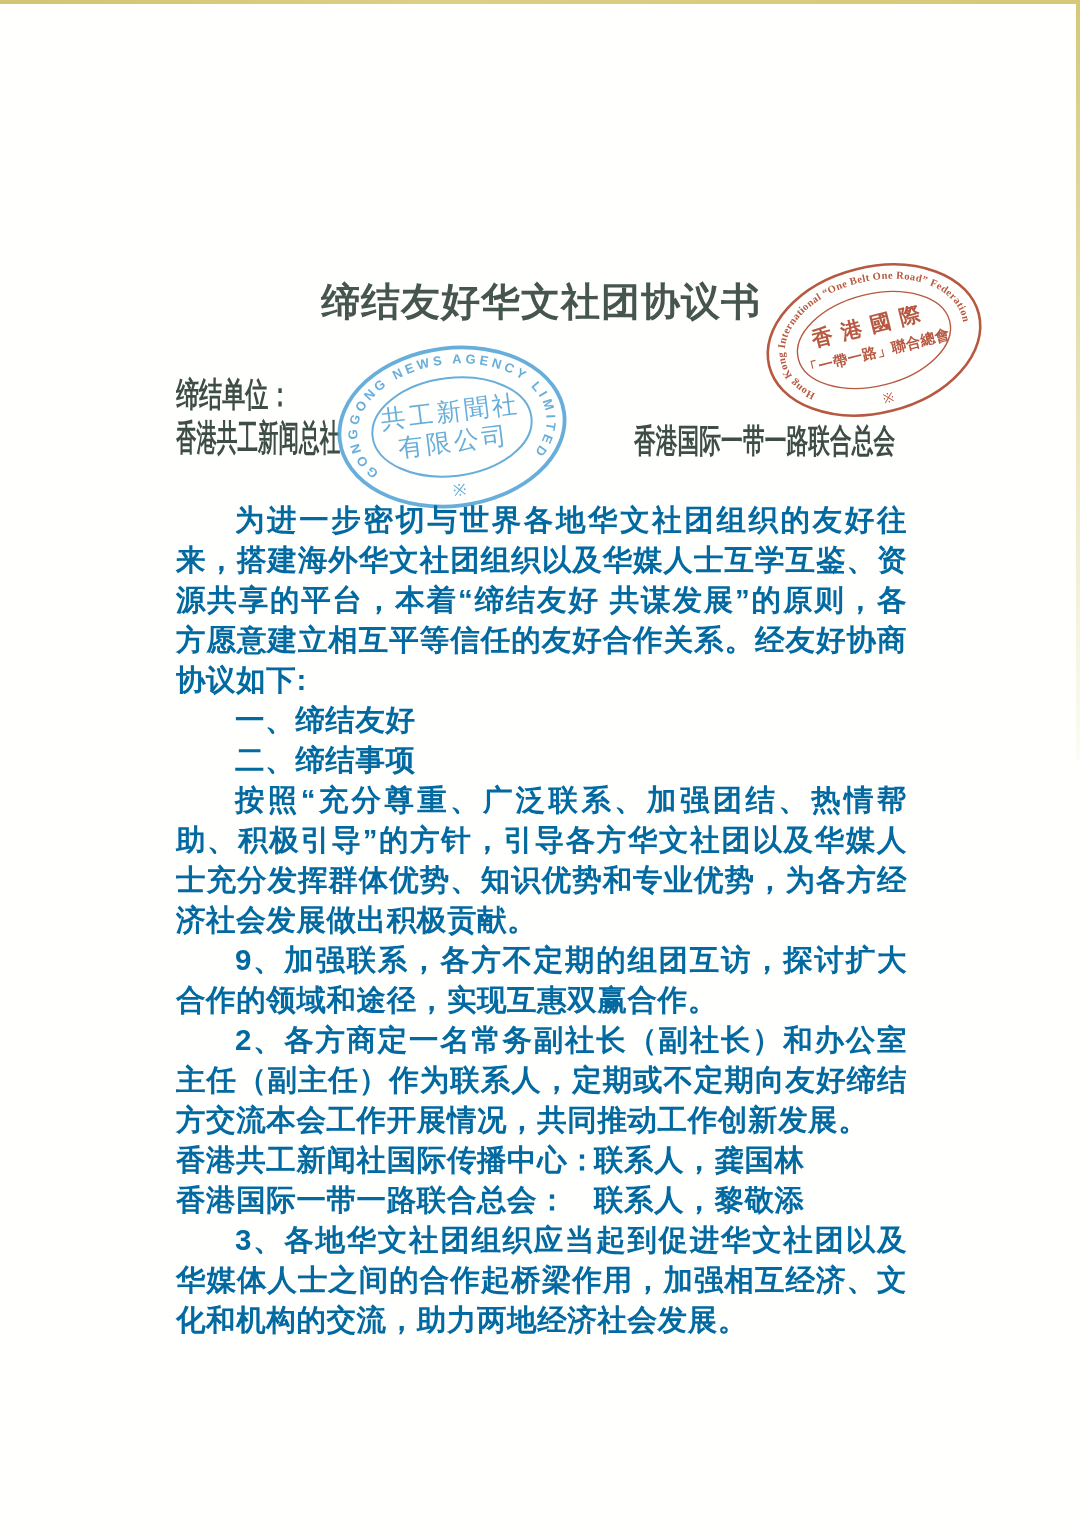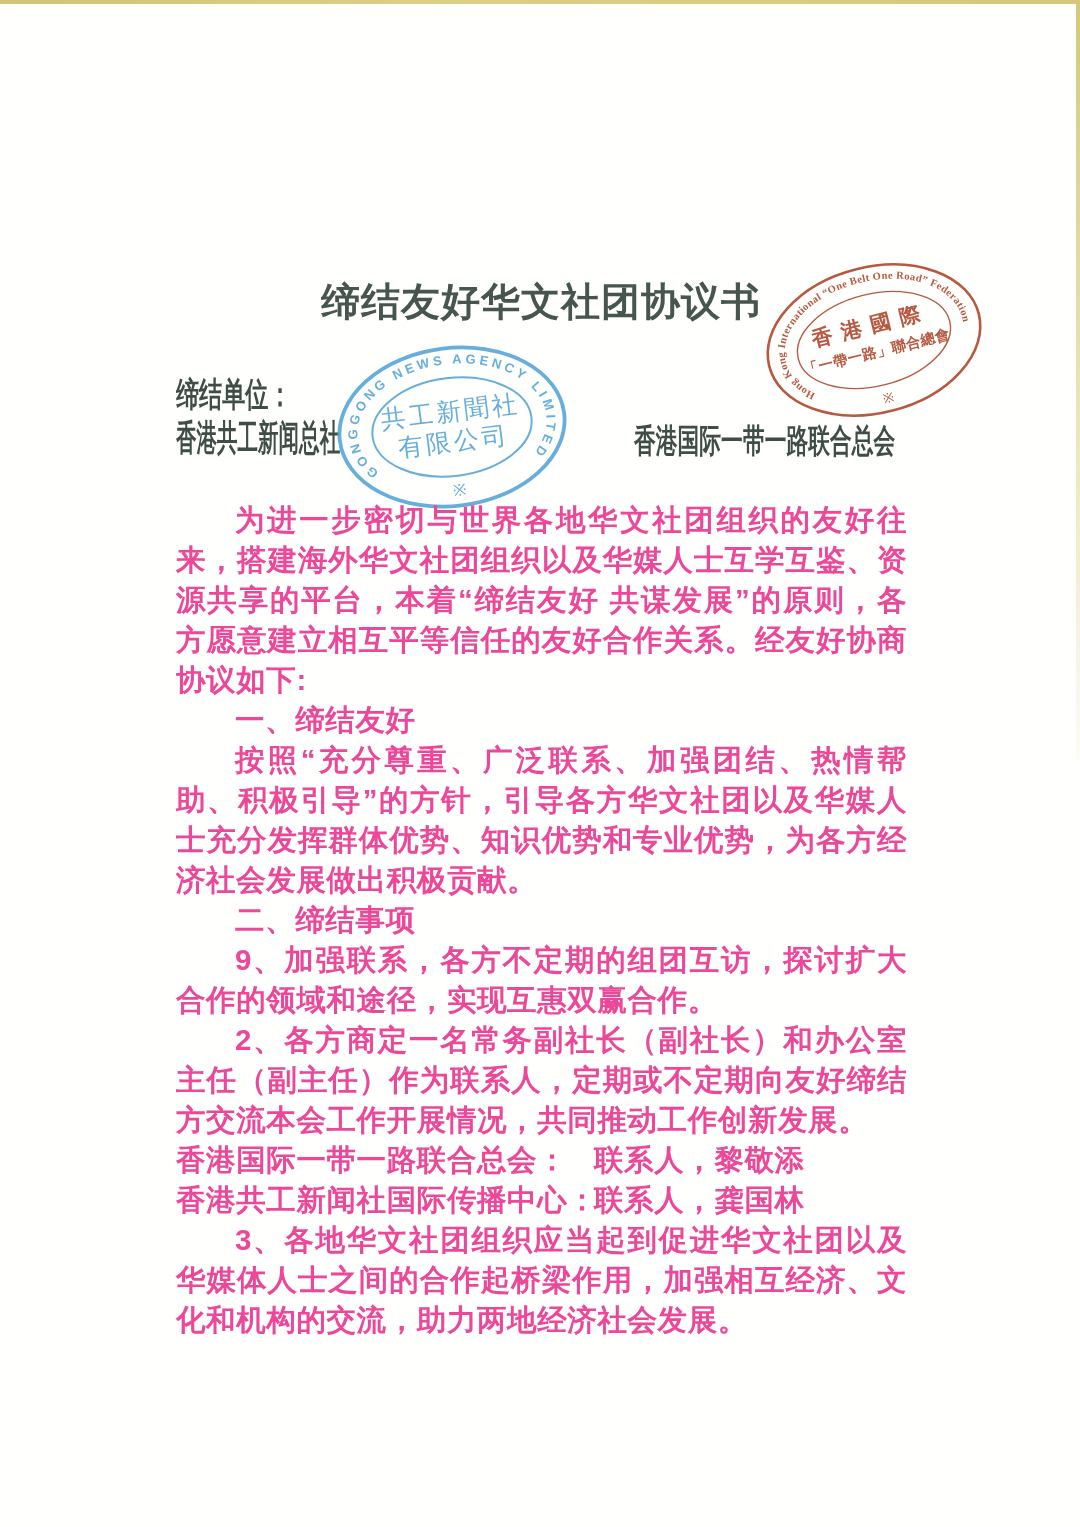--- a/index.html
+++ b/index.html
@@ -48,21 +48,21 @@
     position:absolute; left:634px; top:419px;
     font-size:33px; font-weight:700; color:#3e4e47;
     transform:scaleX(0.66); transform-origin:left top;
     white-space:nowrap;
   }
 
   
   .doc-body {
     position:absolute; left:176px; top:500px; width:731px;
     font-size:29.5px; line-height:40px; letter-spacing:0.6px;
-    font-weight:700; color:#ec4899;
+    font-weight:700; color:#0369a1;
     text-align:justify;
   }
   .doc-body p { margin:0; text-indent:2em; }
   .doc-body p.flush { text-indent:0; }
   .contact-line { position:relative; text-indent:0; white-space:nowrap; }
   .contact-person { position:absolute; left:418px; top:0; }
   .gap-before { margin-top:40px; }
 
   
   .stamp { position:absolute; pointer-events:none; }
@@ -122,28 +122,28 @@
       </text>
       <text class="blue-center" x="118" y="76" font-size="25" letter-spacing="3" text-anchor="middle" fill="#58a6d8">共工新聞社</text>
       <text class="blue-center" x="118" y="106" font-size="25" letter-spacing="3" text-anchor="middle" fill="#58a6d8">有限公司</text>
       <text x="118" y="152" font-size="16" text-anchor="middle" fill="#58a6d8">※</text>
     </svg>
   </div>
 
   <div class="doc-body">
     <p>为进一步密切与世界各地华文社团组织的友好往来，搭建海外华文社团组织以及华媒人士互学互鉴、资源共享的平台，本着“缔结友好 共谋发展”的原则，各方愿意建立相互平等信任的友好合作关系。经友好协商协议如下:</p>
     <p>一、缔结友好</p>
+    <p>二、缔结事项</p>
     <p>按照“充分尊重、广泛联系、加强团结、热情帮助、积极引导”的方针，引导各方华文社团以及华媒人士充分发挥群体优势、知识优势和专业优势，为各方经济社会发展做出积极贡献。</p>
-    <p>二、缔结事项</p>
     <p>9、加强联系，各方不定期的组团互访，探讨扩大合作的领域和途径，实现互惠双赢合作。</p>
     <p>2、各方商定一名常务副社长（副社长）和办公室主任（副主任）作为联系人，定期或不定期向友好缔结方交流本会工作开展情况，共同推动工作创新发展。</p>
     <p class="flush contact-line">
+      <span>香港共工新闻社国际传播中心：</span>
+      <span class="contact-person">联系人，龚国林</span>
+    </p>
+    <p class="flush contact-line">
       <span>香港国际一带一路联合总会：</span>
       <span class="contact-person">联系人，黎敬添</span>
-    </p>
-    <p class="flush contact-line">
-      <span>香港共工新闻社国际传播中心：</span>
-      <span class="contact-person">联系人，龚国林</span>
     </p>
     <p class="gap-before">3、各地华文社团组织应当起到促进华文社团以及华媒体人士之间的合作起桥梁作用，加强相互经济、文化和机构的交流，助力两地经济社会发展。</p>
   </div>
 
 </div>
 
 </body></html>

